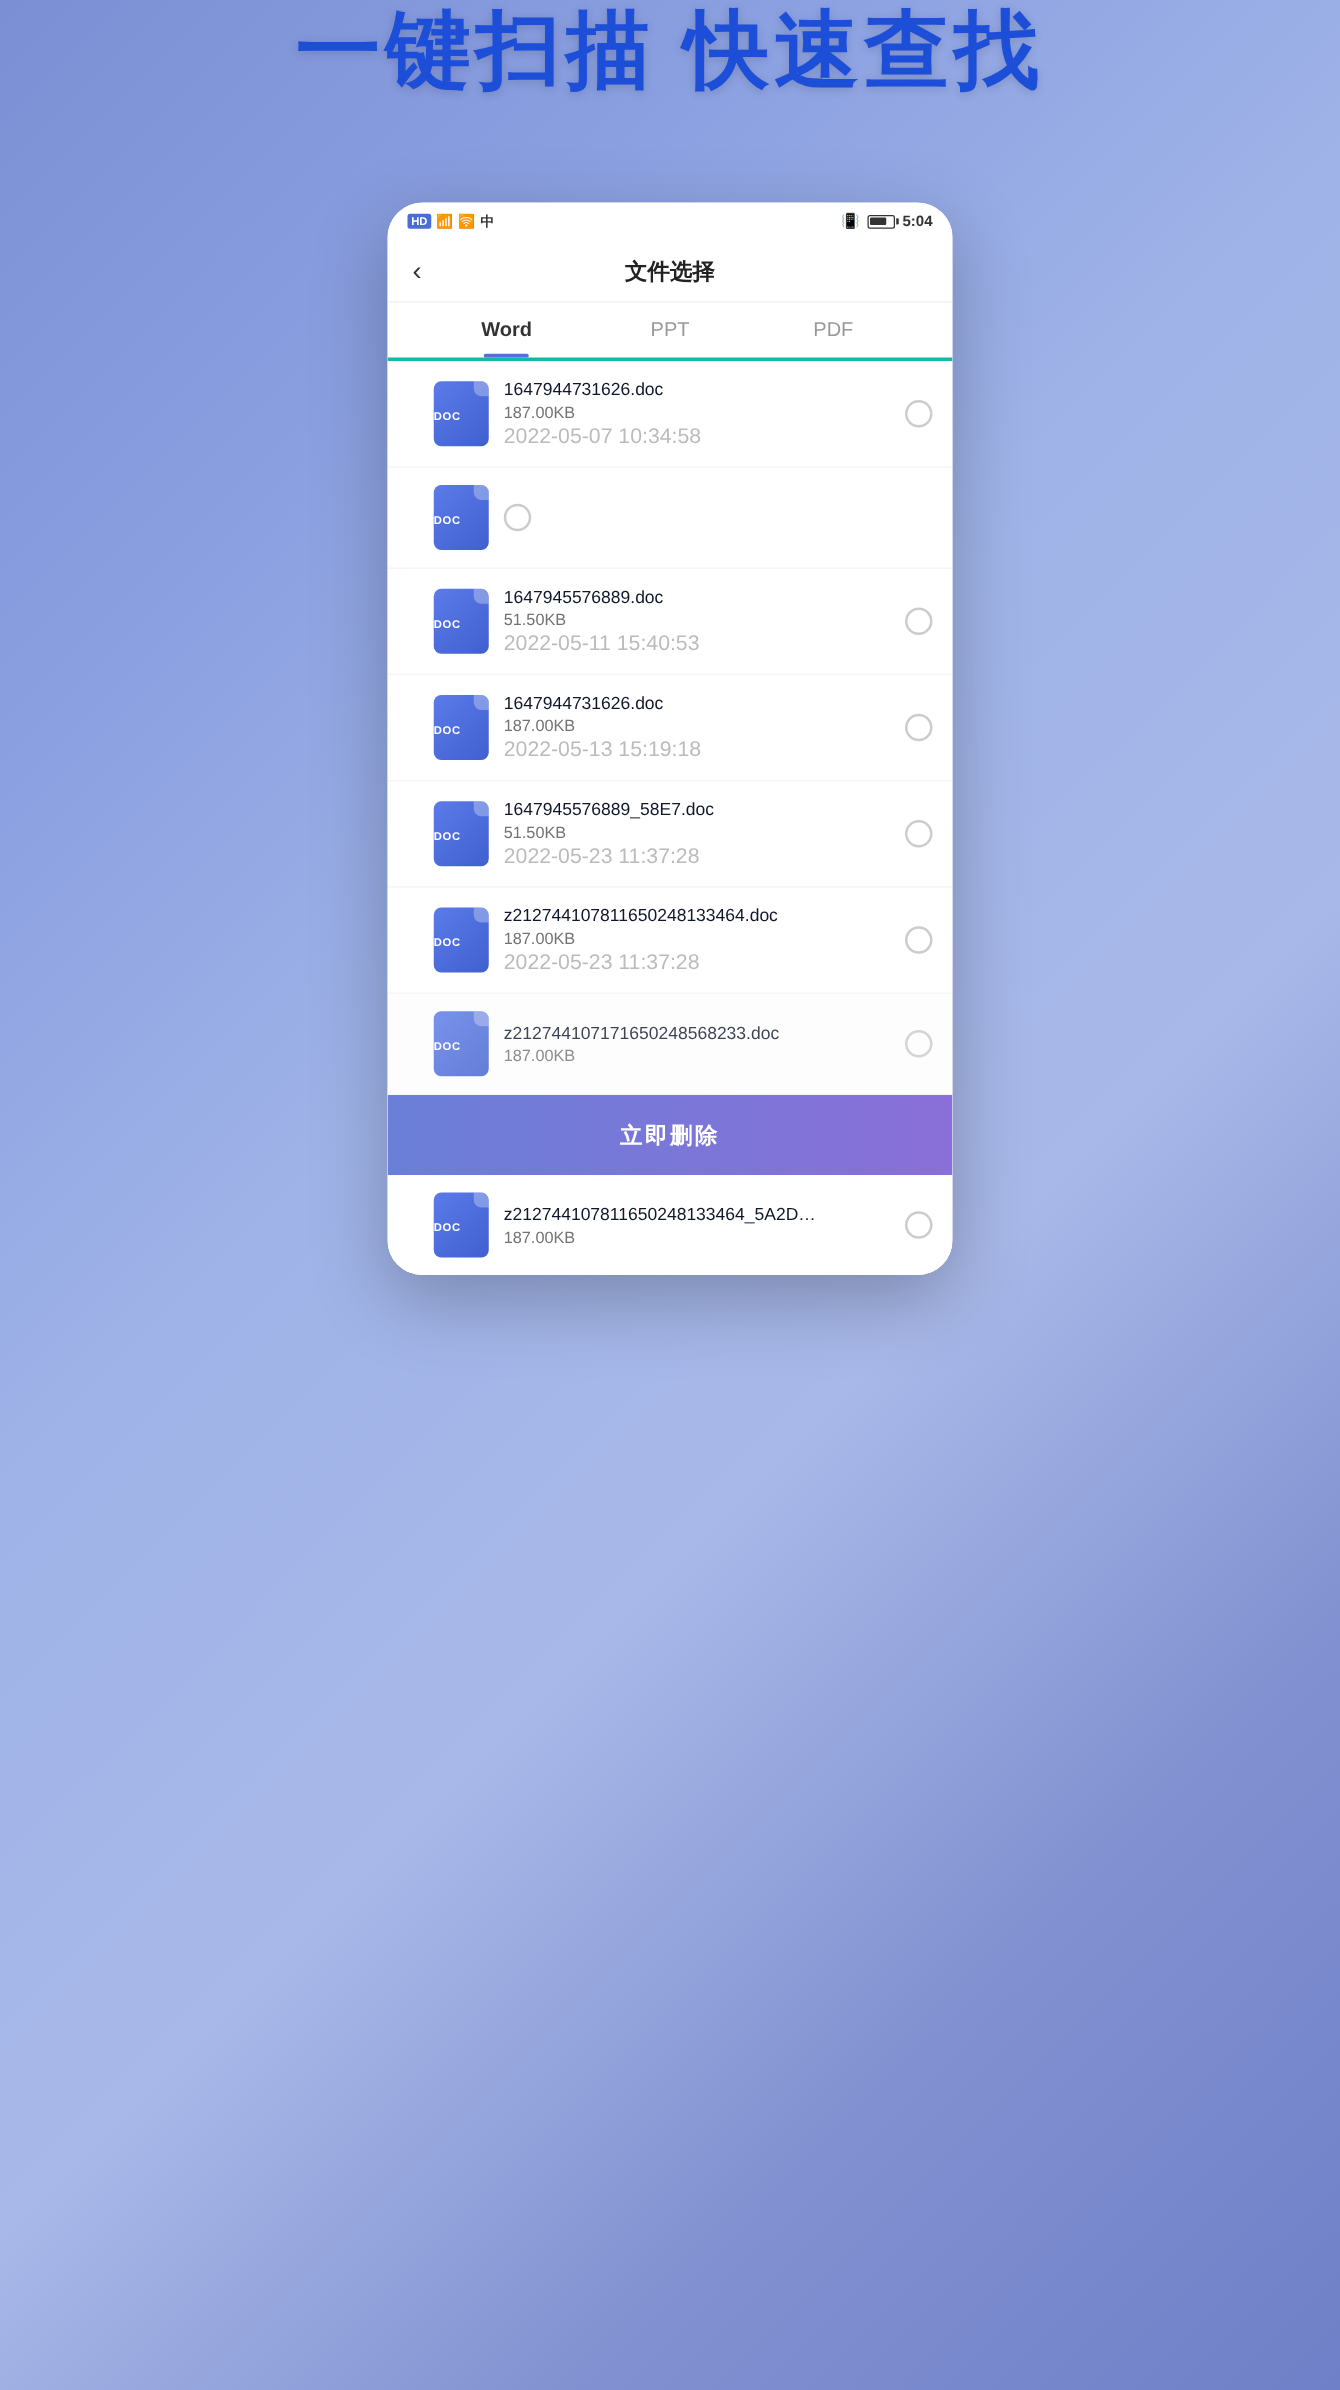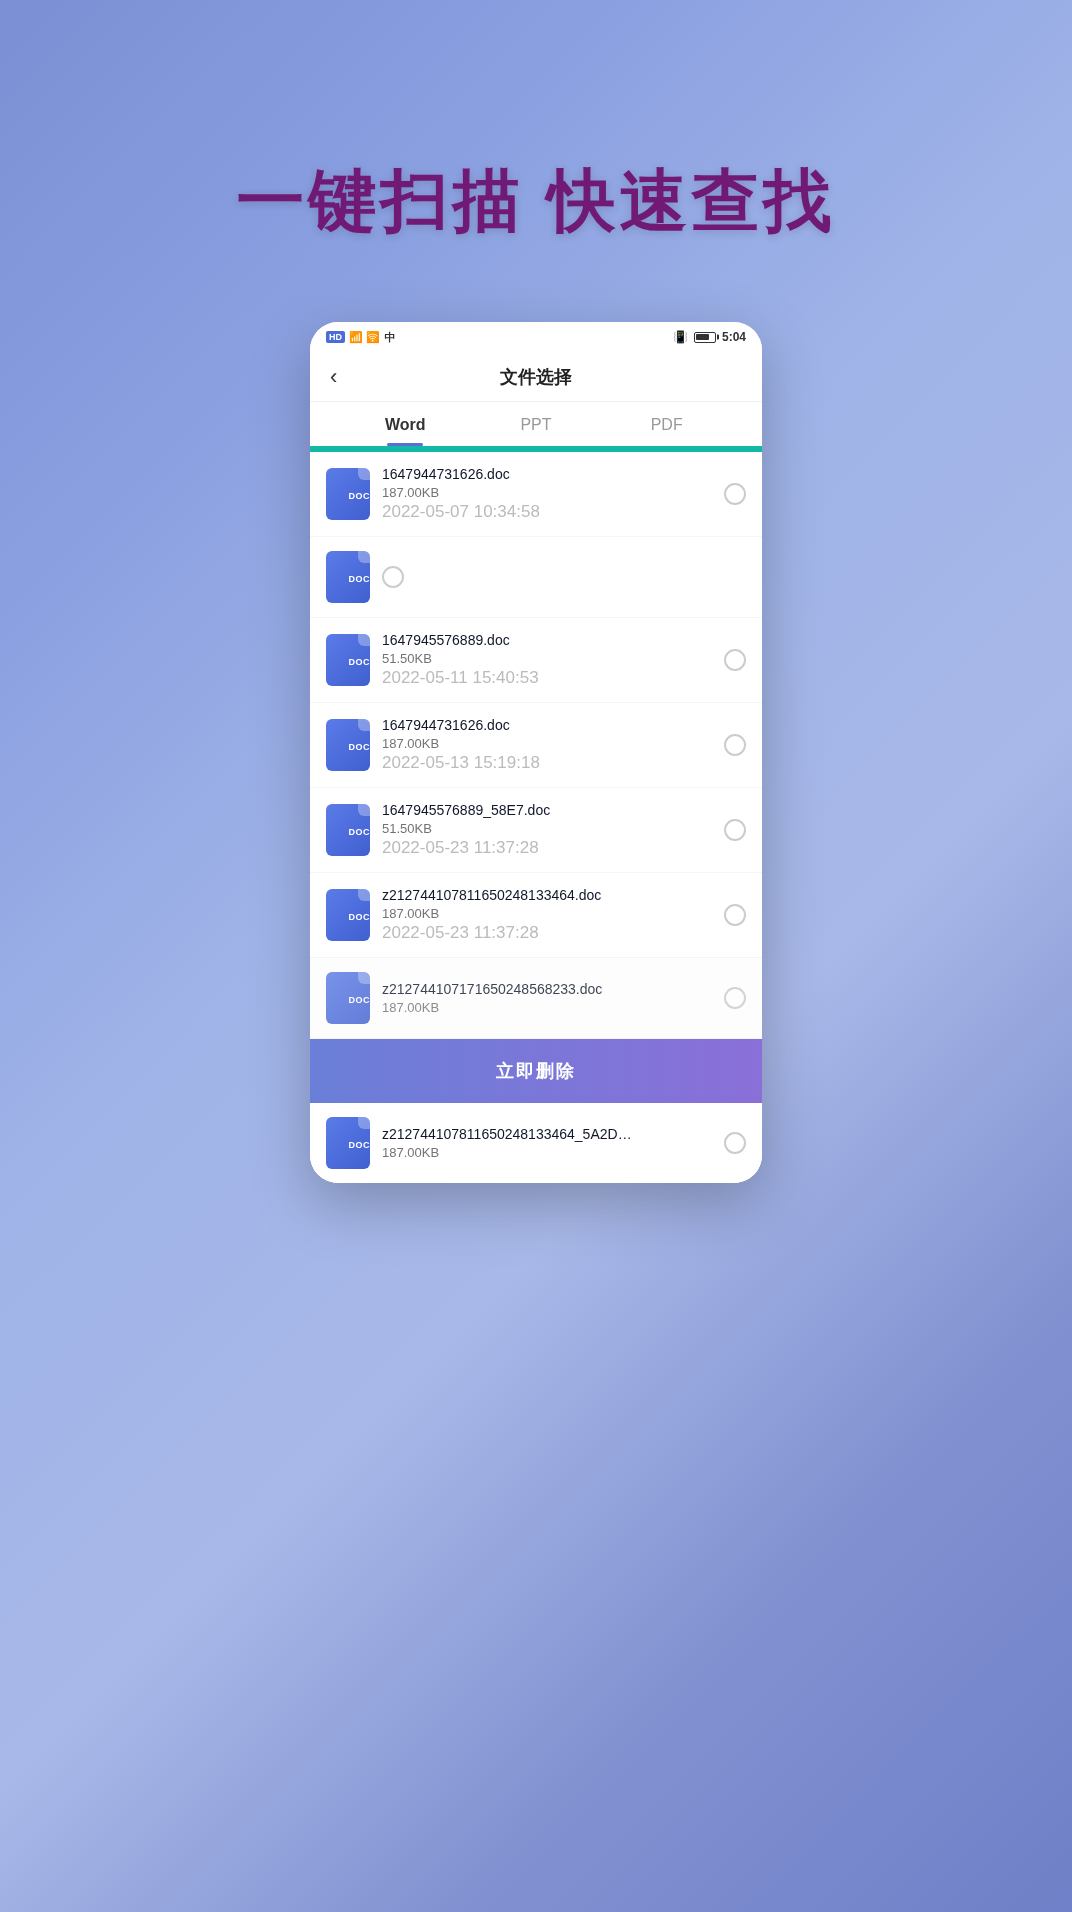--- a/index.html
+++ b/index.html
@@ -10,22 +10,21 @@
       overflow: hidden;
       font-family: -apple-system, BlinkMacSystemFont, 'PingFang SC', 'Helvetica Neue', sans-serif;
       background: linear-gradient(135deg, #7b8fd4 0%, #8a9fe0 20%, #9fb3e8 40%, #a8b8e8 60%, #8090d0 80%, #7080c8 100%);
       position: relative;
       display: flex;
       flex-direction: column;
       align-items: center;
     }
 
     .hero-text {
-      margin-top: 160px;
-      color: #701a75;
+      color: #1d4ed8;
       font-size: 68px;
       font-weight: 800;
       letter-spacing: 4px;
       text-align: center;
       text-shadow: 0 2px 8px rgba(0,0,0,0.15);
       line-height: 1.2;
     }
 
     .phone-mockup {
       margin-top: 80px;
@@ -116,21 +115,21 @@
       font-size: 18px;
       font-weight: 600;
       color: #222;
     }
 
     
     .tabs {
       background: white;
       display: flex;
       padding: 0 30px;
-      border-bottom: 6px solid #14b8a6;
+      border-bottom: 3px solid #14b8a6;
     }
     .tab {
       flex: 1;
       text-align: center;
       padding: 14px 0 12px;
       font-size: 16px;
       font-weight: 500;
       color: #999;
       cursor: pointer;
       position: relative;
@@ -166,24 +165,25 @@
       gap: 12px;
     }
 
     .doc-icon {
       width: 44px;
       height: 52px;
       background: linear-gradient(135deg, #5a7be8, #4060d0);
       border-radius: 6px;
       display: flex;
       flex-direction: column;
-      align-items: flex-end;
+      align-items: flex-start;
       justify-content: center;
       position: relative;
       flex-shrink: 0;
+      margin-left: 21px;
     }
     .doc-icon::before {
       content: '';
       position: absolute;
       top: 0;
       right: 0;
       width: 12px;
       height: 12px;
       background: rgba(255,255,255,0.3);
       border-radius: 0 6px 0 6px;

